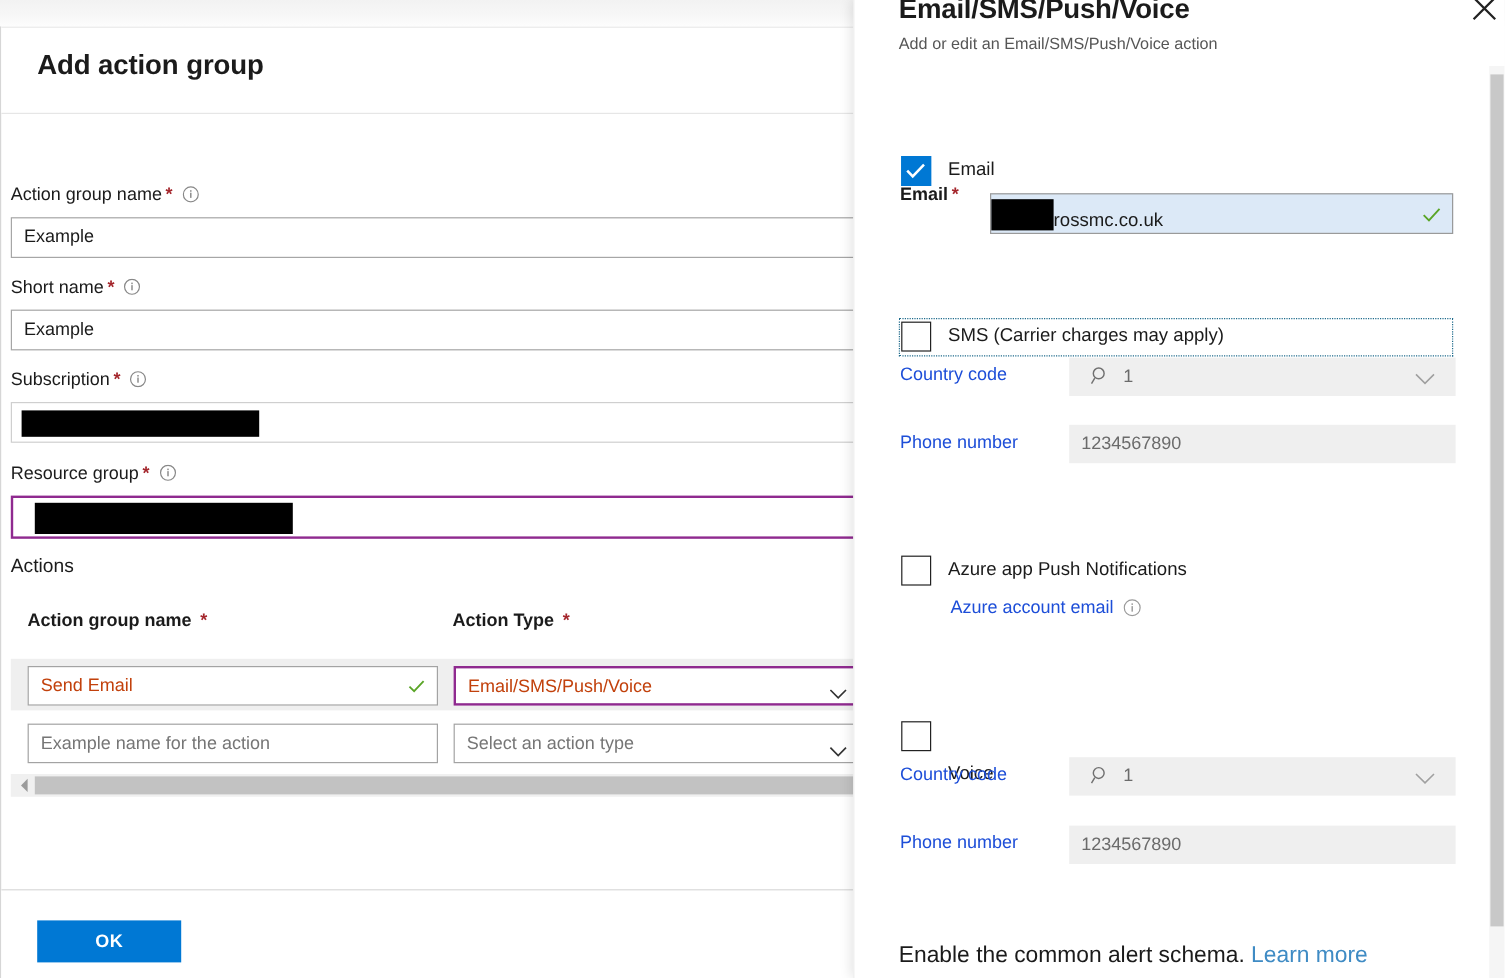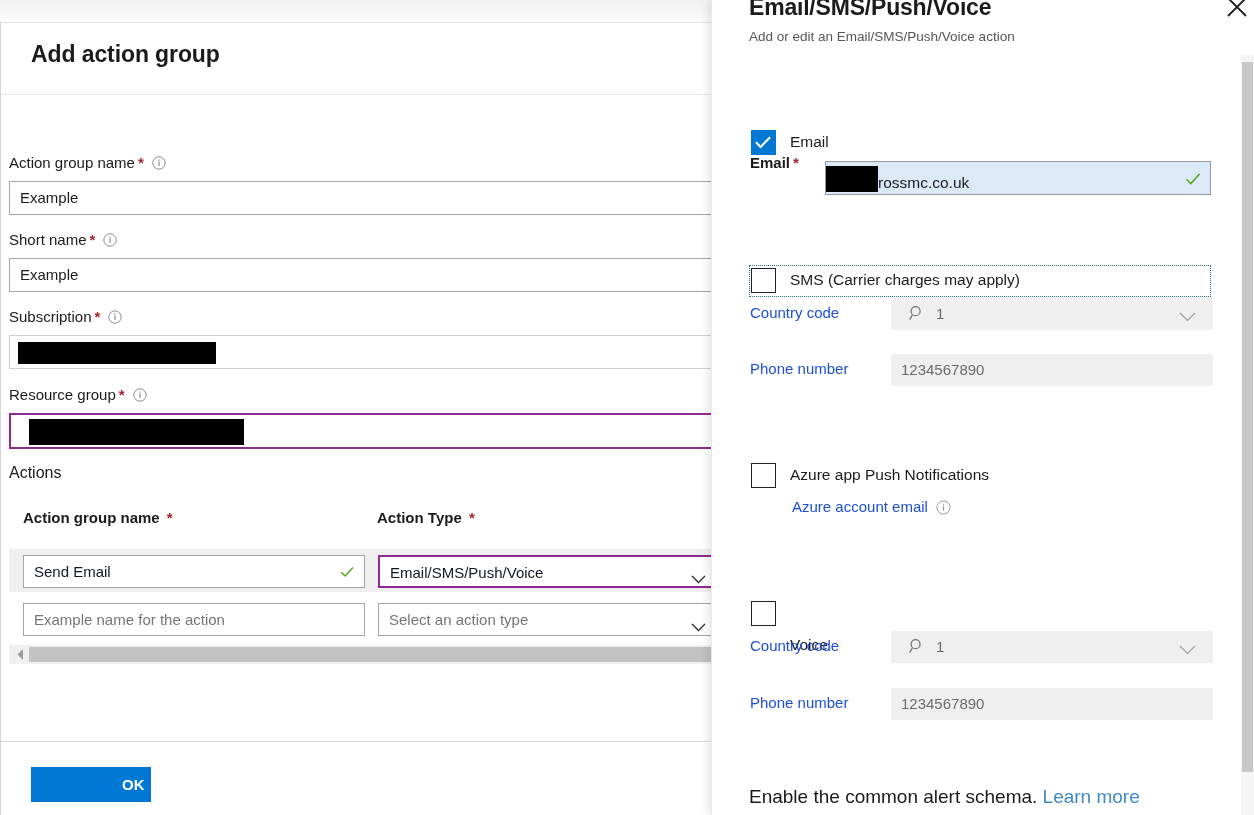--- a/index.html
+++ b/index.html
@@ -67,21 +67,21 @@
     position:absolute; font-size:16px; color:#1b1b1b;
   }
   .col-head {
     position:absolute; font-size:15px; font-weight:600; color:#1b1b1b; white-space:nowrap;
   }
 
   .grid-row-alt { position:absolute; background:#efefef; }
 
   .cell-input {
     position:absolute; height:33px; background:#ffffff;
-    border:1px solid #a3a3a3; font-size:15px; color:#0f172a;
+    border:1px solid #a3a3a3; font-size:15px; color:#c2410c;
     padding:0 30px 0 10px; line-height:31px; white-space:nowrap; overflow:hidden;
   }
   .cell-input.placeholder { color:#767676; }
   .cell-input.purple { border:2px solid #8f2a8f; }
   .ok-check {
     position:absolute; width:16px; height:16px;
   }
   .chev {
     position:absolute; width:15px; height:9px; pointer-events:none;
   }
@@ -97,21 +97,21 @@
   }
 
   .blade-footer {
     position:absolute; left:0; top:719px; width:712px; height:74px;
     background:#ffffff; border-top:1px solid #d9d9d9;
   }
   .ok-btn {
     position:absolute; left:30px; top:25px; width:120px; height:35px;
     background:#0078d4; color:#ffffff; border:none;
     font-size:15px; font-weight:600; font-family:"Liberation Sans", sans-serif;
-    cursor:pointer; letter-spacing:0.3px;text-align:right;
+    cursor:pointer; letter-spacing:0.3px;
   }
 
   
   .right-blade {
     position:absolute; left:711px; top:0; width:543px; height:815px;
     background:#ffffff;
     box-shadow:-3px 0 9px rgba(0,0,0,0.10);
     overflow:hidden;
   }
   .rb-title {

